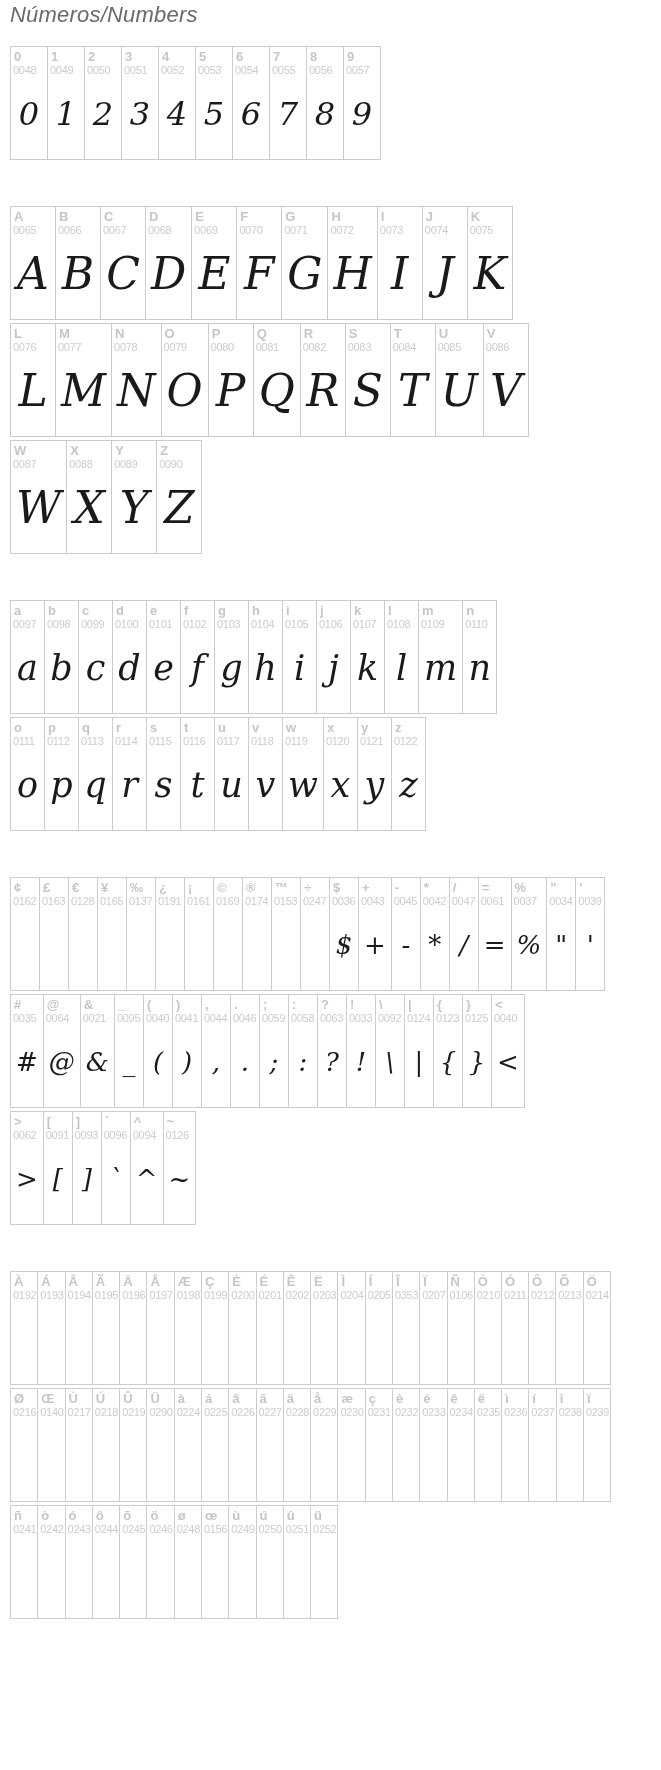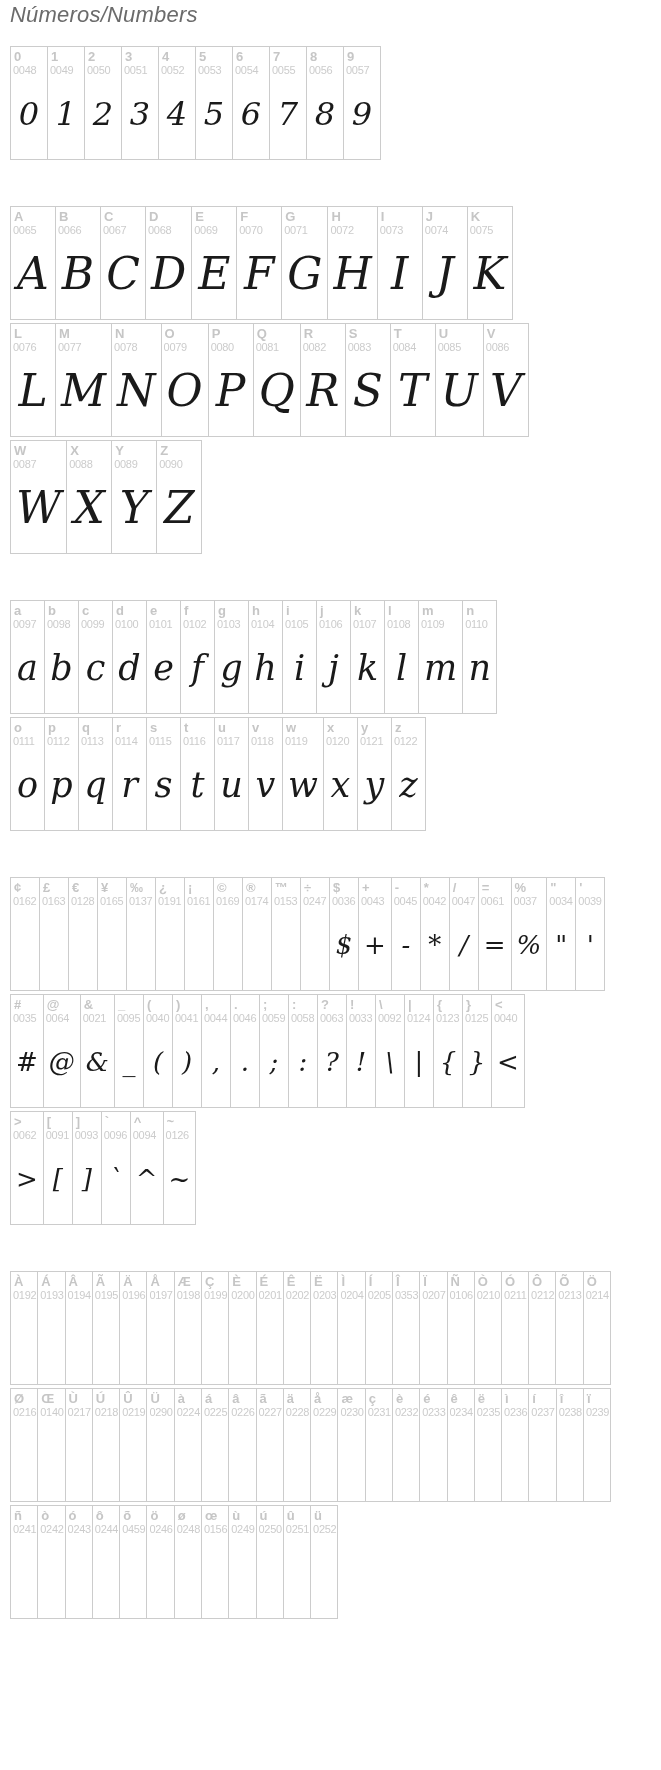--- a/index.html
+++ b/index.html
@@ -872,21 +872,21 @@
           <div class="cell-code">0243</div>
           <div class="cell-glyph"></div>
         </div>
         <div class="cell">
           <div class="cell-char">ô</div>
           <div class="cell-code">0244</div>
           <div class="cell-glyph"></div>
         </div>
         <div class="cell">
           <div class="cell-char">õ</div>
-          <div class="cell-code">0459</div>
+          <div class="cell-code">0245</div>
           <div class="cell-glyph"></div>
         </div>
         <div class="cell">
           <div class="cell-char">ö</div>
           <div class="cell-code">0246</div>
           <div class="cell-glyph"></div>
         </div>
         <div class="cell">
           <div class="cell-char">ø</div>
           <div class="cell-code">0248</div>

